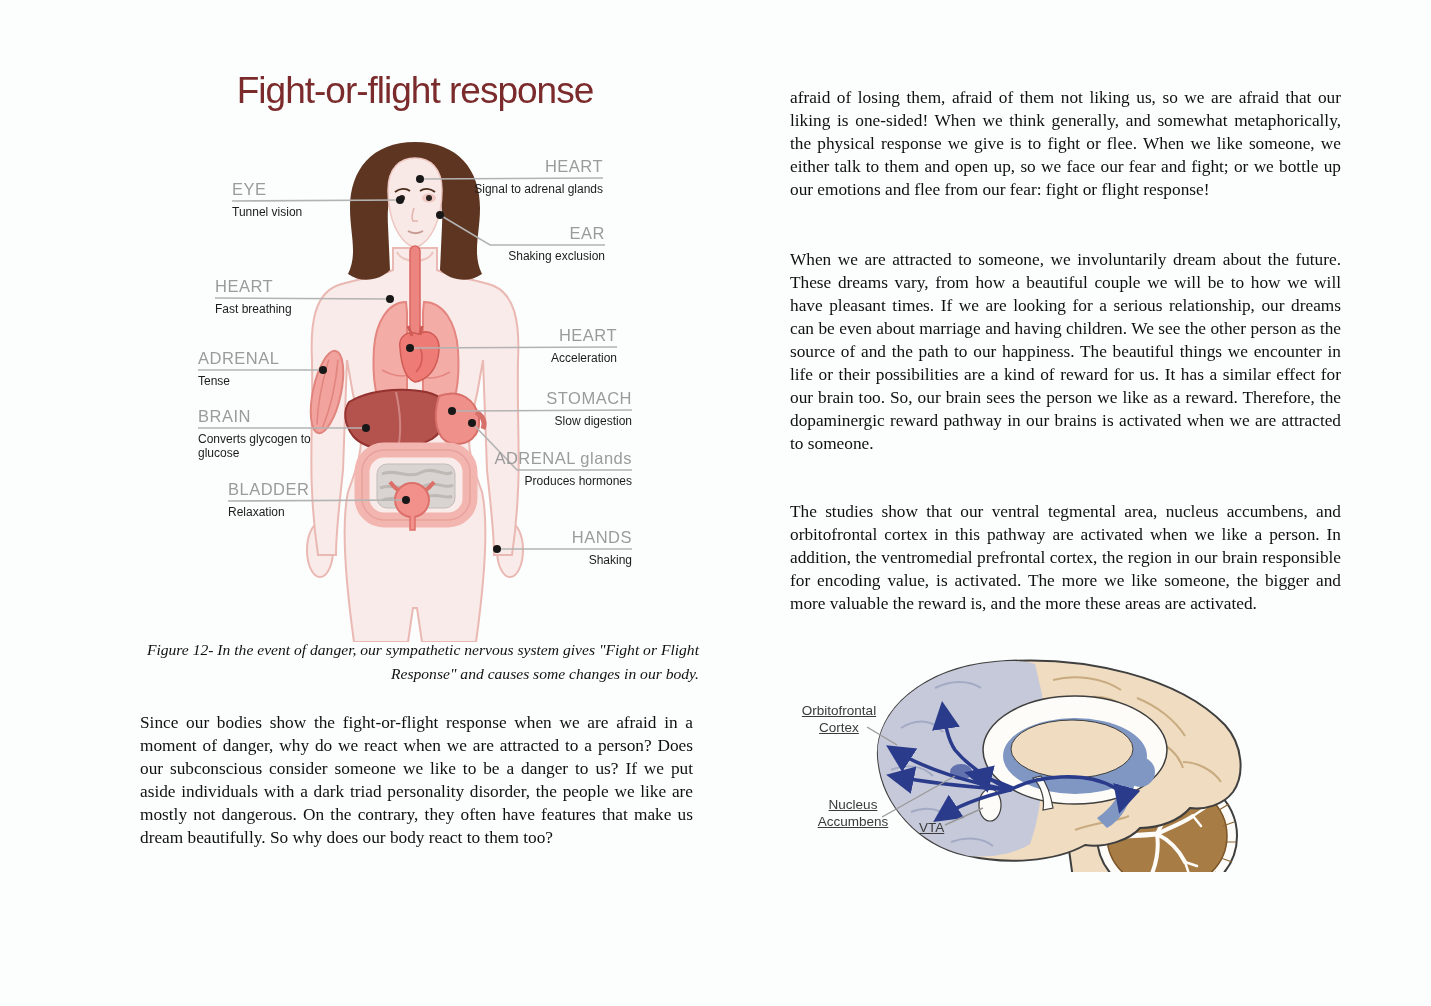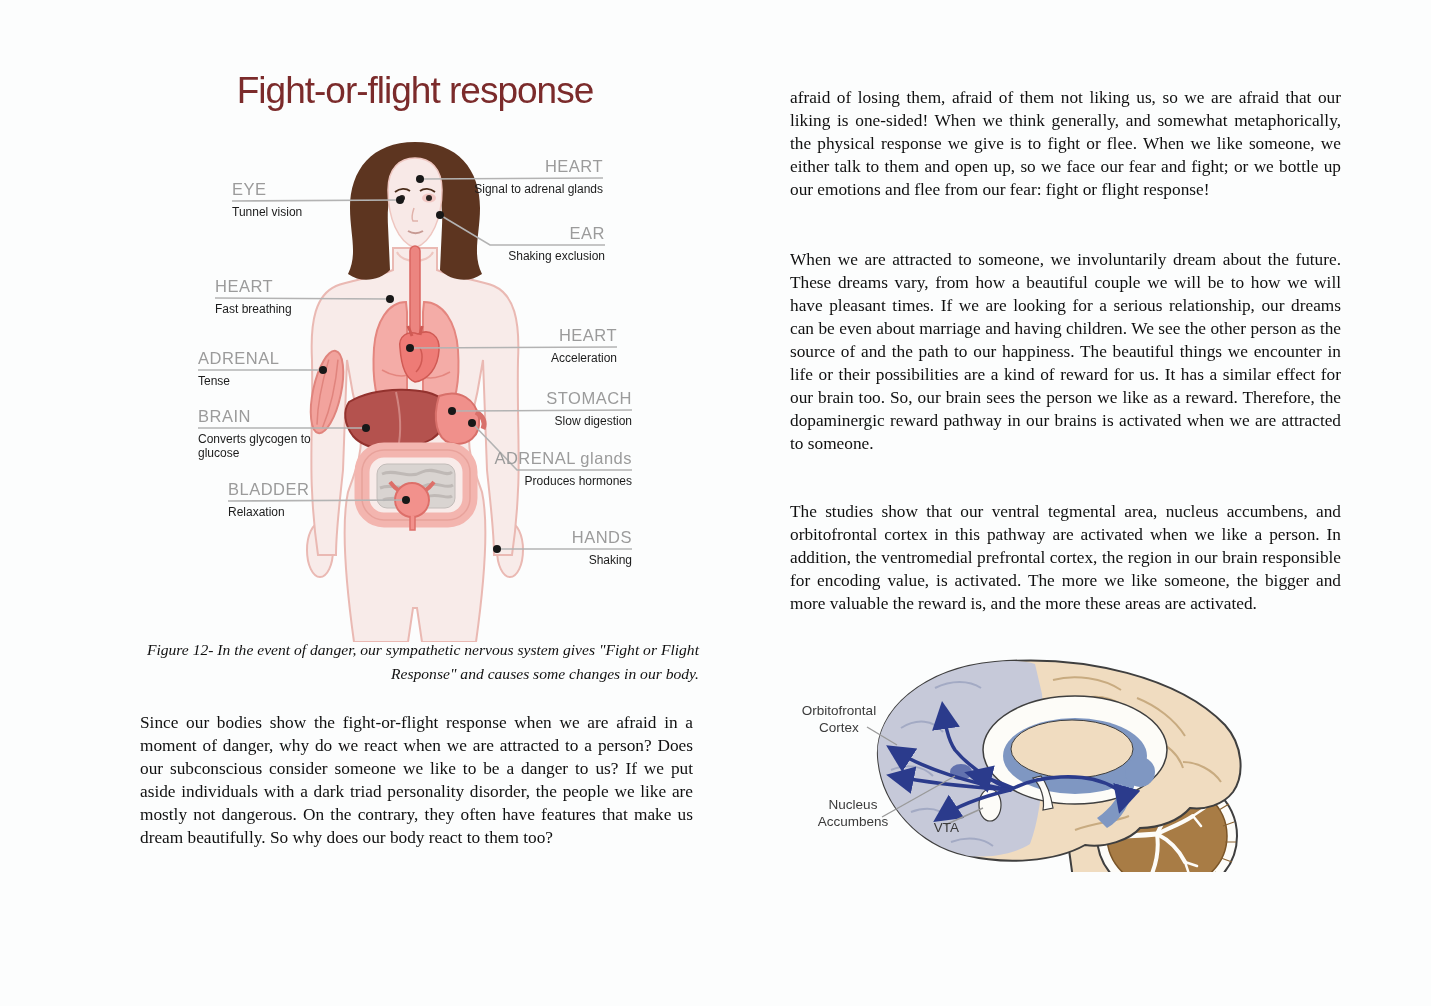--- a/index.html
+++ b/index.html
@@ -8,21 +8,21 @@
   .abs{position:absolute;}
   .fig-title{left:150px;top:70px;width:530px;text-align:center;
              font-size:37px;font-weight:500;letter-spacing:-1px;color:#7b2b2b;
              font-family:"Liberation Sans",sans-serif;}
   .serif-para{width:553px;font:17.3px/23px "Liberation Serif",serif;color:#101010;
               text-align:justify;margin-top:8px;}
   .caption{font:italic 15.6px/23.5px "Liberation Serif",serif;color:#101010;text-align:right;}
   .organ-name{font-size:16.5px;letter-spacing:.5px;color:#9b9b9b;white-space:nowrap;}
   .organ-desc{font-size:12px;color:#1c1c1c;}
   .ra{text-align:right;}
-  .brain-label{font:13.5px/17px "Liberation Sans",sans-serif;color:#3b3b3b;text-align:center;}
+  .brain-label{font:13.5px/17px "Liberation Sans",sans-serif;color:#3b3b3b;text-align:center;text-decoration:underline;}
 </style>
 </head>
 <body>
 
 <div id="screen">
 
   <div class="abs fig-title">Fight-or-flight response</div>
 
   <svg class="abs" style="left:150px;top:130px" width="560" height="512" viewBox="0 0 560 512">
 
@@ -295,17 +295,17 @@
 
     <g stroke="#9a9a9a" stroke-width="1.4">
       <line x1="82" y1="77" x2="112" y2="95"></line>
       <line x1="97" y1="167" x2="170" y2="126"></line>
       <line x1="160" y1="175" x2="198" y2="158"></line>
     </g>
   </svg>
 
   <div class="abs brain-label" style="left:789px;top:702px;width:100px">Orbitofrontal Cortex</div>
   <div class="abs brain-label" style="left:801px;top:796px;width:104px">Nucleus Accumbens</div>
-  <div class="abs brain-label" style="left:919px;top:819px;width:40px;text-align:right">VTA</div>
+  <div class="abs brain-label" style="left:919px;top:819px;width:40px;text-align:left">VTA</div>
 
   <div class="abs caption" style="left:790px;top:914px;width:555px">Figure 13-When we like someone, the reward system in our brain is activated.</div>
 
 </div>
 
 </body></html>

